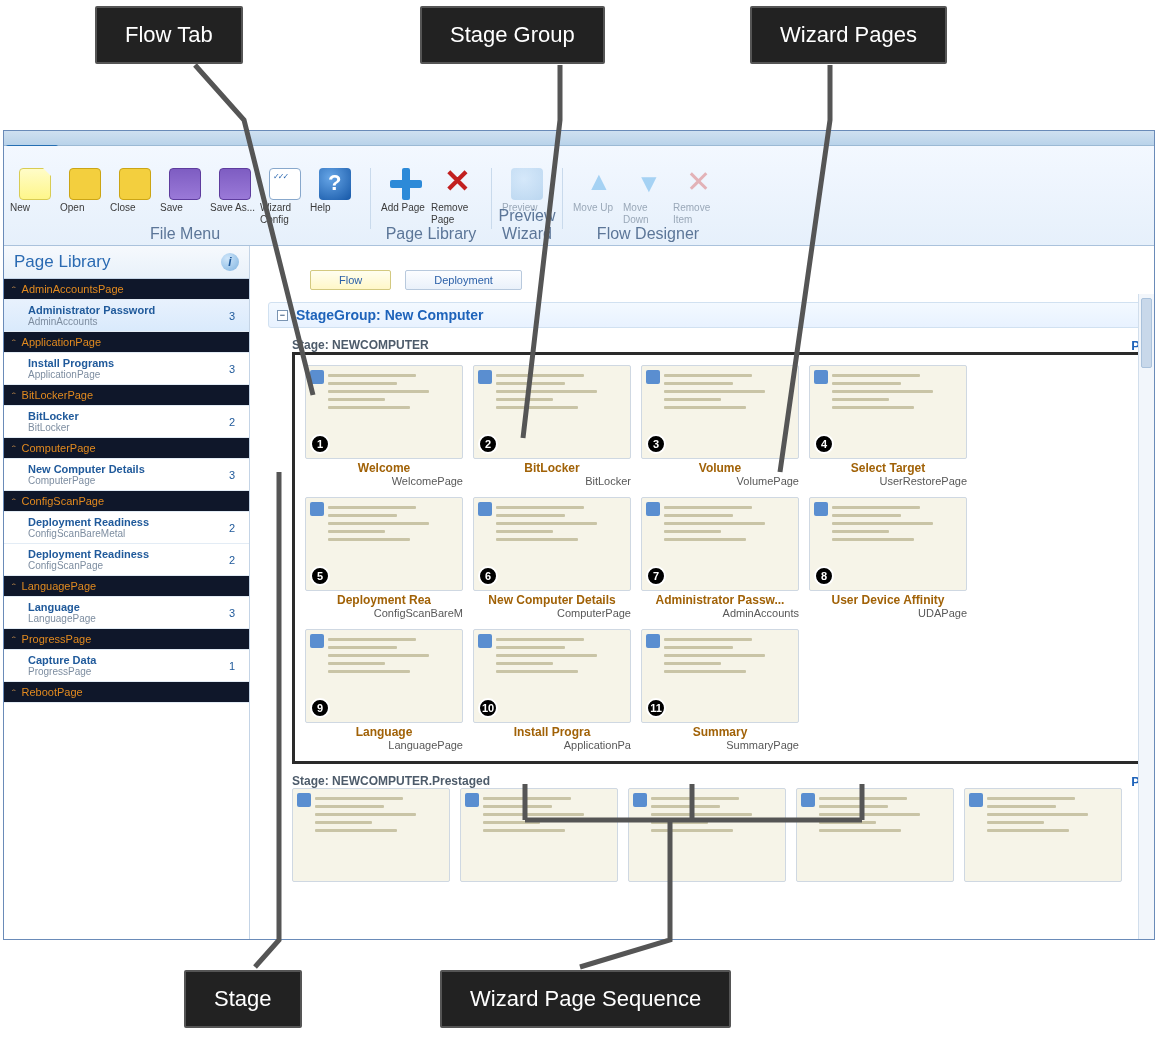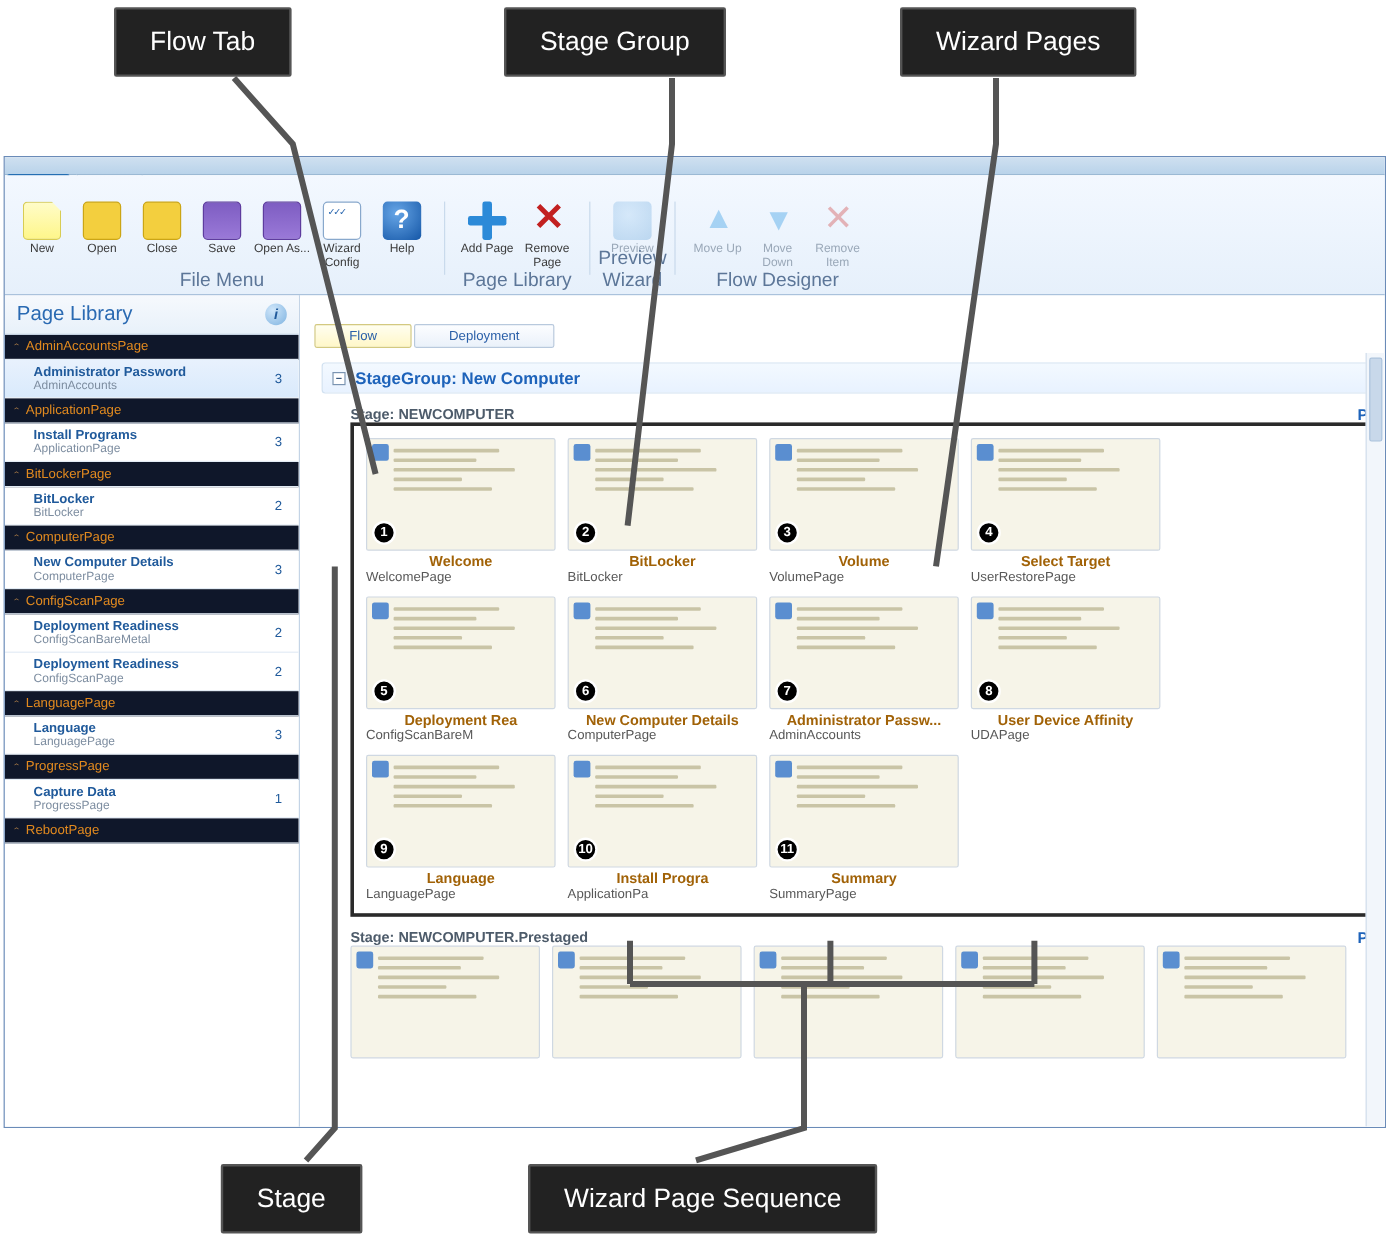--- a/index.html
+++ b/index.html
@@ -77,21 +77,21 @@
   .ribbon-sep {
     width: 0; border-right: 1px solid #c9daec;
     margin: 4px 4px 16px;
   }
   .ribbon-group-label {
     position: absolute; bottom: 2px; left: 0; right: 0;
     text-align: center; font-size: 16px; color: #5c7698;
   }
   .ribbon-btn {
     width: 50px;
-    text-align: center;
+    text-align: left;
     cursor: pointer;
     padding-top: 2px;
   }
   .ribbon-btn .icn {
     width: 32px; height: 32px; margin: 0 auto 2px;
     border-radius: 4px;
   }
   .ribbon-btn .lbl { font-size: 10px; line-height: 12px; color: #3a3a3a; }
   .ribbon-btn.disabled .lbl { color: #9aa8b8; }
   .ribbon-btn.disabled .icn { opacity: .45; }
@@ -162,21 +162,21 @@
   }
   .sb-item.selected { background:linear-gradient(#e8f1fd,#d9eafc); }
   .sb-item-txt .ttl { color:#205a9b; font-weight:600; font-size:11px; }
   .sb-item-txt .sub { color:#7d8da0; font-size:10px; }
   .sb-badge { color:#205a9b; font-size:11px; margin-right:6px; }
 
   
   .main { flex:1; background:#fff; display:flex; flex-direction:column; overflow:hidden; }
   .tabs-row {
     padding: 24px 12px 4px;
-    display:flex; gap:2px;
+    display:flex; gap:14px;margin-left:48px;
   }
   .tab {
     border:1px solid #b8c9dd; background:linear-gradient(#fcfdff,#eaf1fa);
     padding:3px 28px; font-size:11px; color:#2a5fa8; cursor:pointer;
     border-radius:2px;
   }
   .tab.active { background:linear-gradient(#fffef0,#fff7c8); border-color:#d3c980; }
 
   .flow-body { flex:1; overflow:auto; padding: 8px 0 8px 18px; position:relative; background:#fff; }
 
@@ -225,21 +225,21 @@
     background:#5a8ed0; border-radius:2px;
   }
   .thumb-num {
     position:absolute; left:4px; bottom:4px;
     width:20px; height:20px; border-radius:50%;
     background:#000; border:2px solid #fff;
     color:#fff; font-size:11px; font-weight:bold;
     display:flex; align-items:center; justify-content:center;
   }
   .thumb-title { color:#a16207; font-weight:700; font-size:12px; text-align:center; margin-top:2px; white-space:nowrap; overflow:hidden; text-overflow:ellipsis; }
-  .thumb-sub { color:#585858; font-size:11px; text-align:left; }
+  .thumb-sub { color:#585858; font-size:11px; text-align:right; }
 
   .stage-frame {
     border:3px solid #2a2a2a;
     padding:10px;
     margin-right: 0;
   }
 
   .scrollbar-v {
     position:absolute; right:0; top:0; bottom:0; width:16px;
     background:#f2f6fb; border-left:1px solid #d1deec;
@@ -301,21 +301,21 @@
         <div class="ribbon-btn">
             <div class="icn icn-close"></div>
             <div class="lbl">Close</div>
           </div>
         <div class="ribbon-btn">
             <div class="icn icn-save"></div>
             <div class="lbl">Save</div>
           </div>
         <div class="ribbon-btn">
             <div class="icn icn-saveas"></div>
-            <div class="lbl">Open
+            <div class="lbl">Save
 As...</div>
           </div>
         <div class="ribbon-btn">
             <div class="icn icn-wcfg"></div>
             <div class="lbl">Wizard
 Config</div>
           </div>
         <div class="ribbon-btn">
             <div class="icn icn-help"></div>
             <div class="lbl">Help</div>

